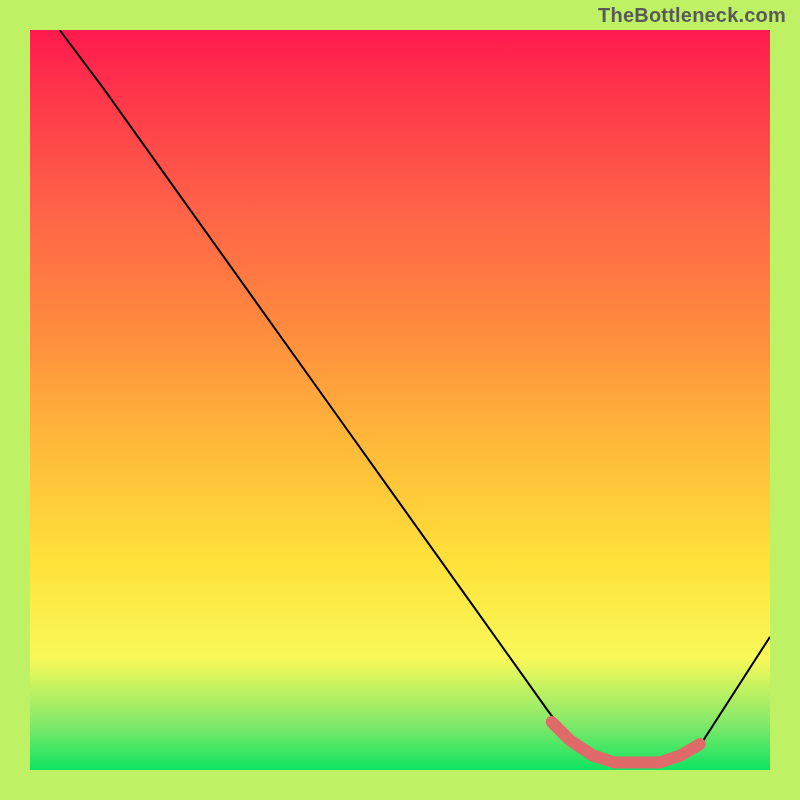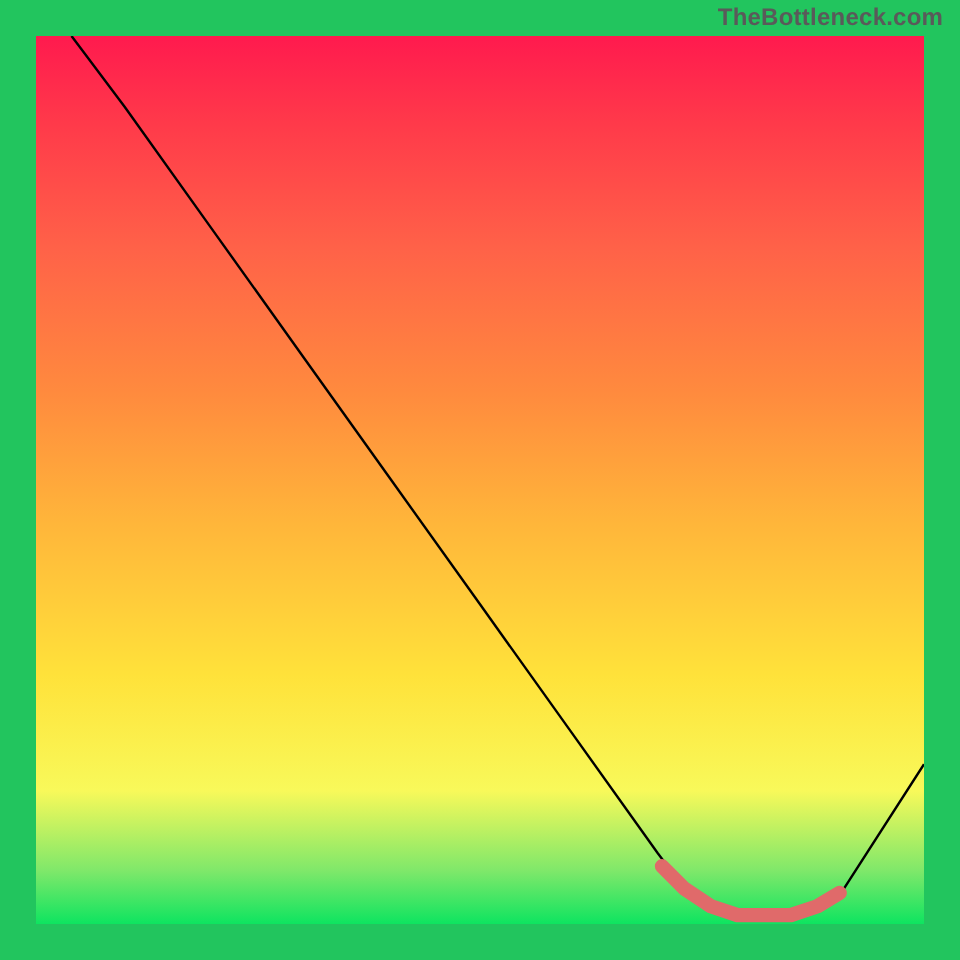--- a/index.html
+++ b/index.html
@@ -8,21 +8,21 @@
     width: 800px;
     height: 800px;
     background: #000;
     overflow: hidden;
     font-family: Arial, Helvetica, sans-serif;
   }
   .frame {
     position: relative;
     width: 800px;
     height: 800px;
-    background: #22c55e;
+    background: #bef264;
   }
   .watermark {
     position: absolute;
     top: 4px;
     right: 14px;
     color: #5a5a5a;
     font-size: 20px;
     font-weight: 600;
     letter-spacing: 0.2px;
     z-index: 3;

